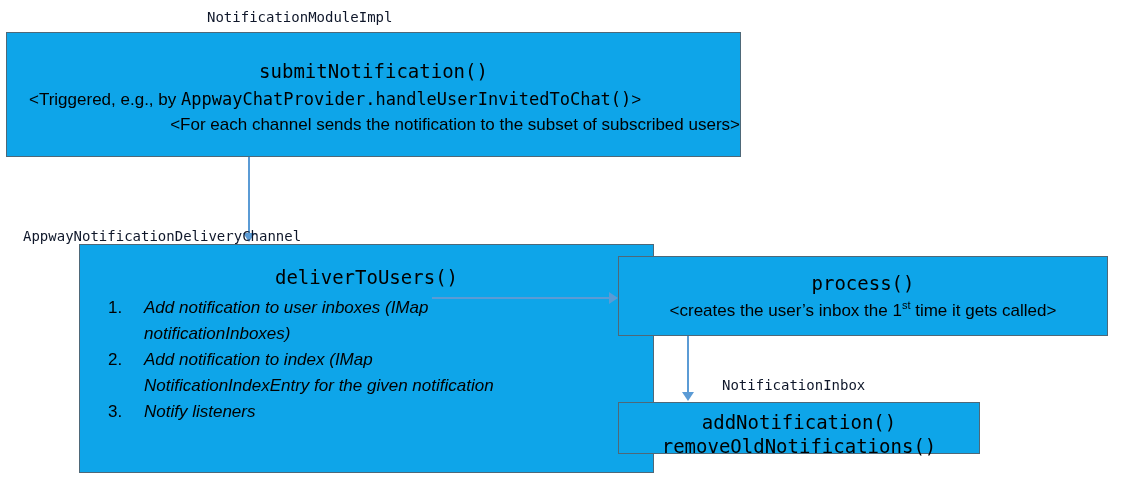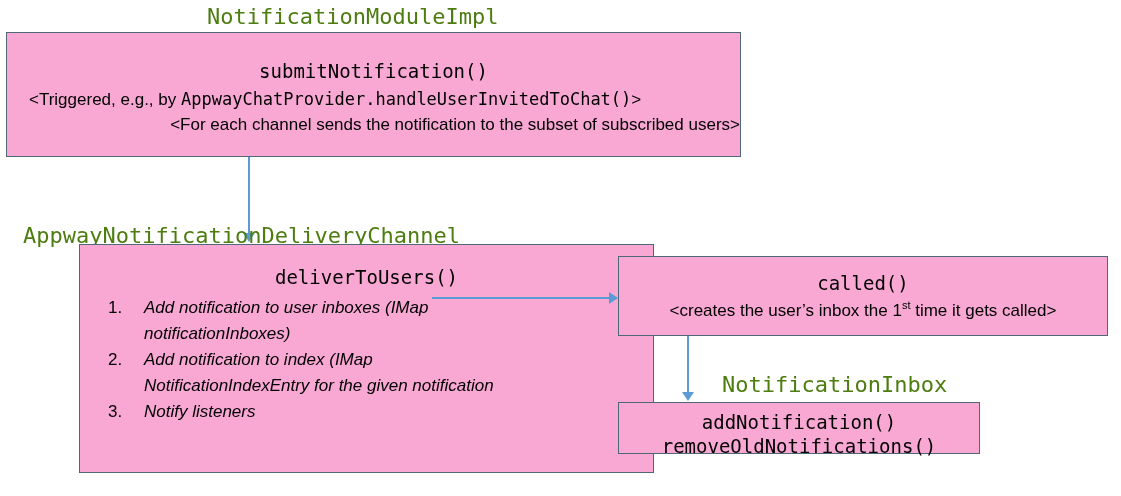--- a/index.html
+++ b/index.html
@@ -12,29 +12,29 @@
     width: 1121px;
     height: 496px;
     background: #ffffff;
     overflow: hidden;
     font-family: "Liberation Sans", sans-serif;
     color: #000000;
   }
   .cls-title {
     position: absolute;
     font-family: "DejaVu Sans Mono", monospace;
-    font-size: 22px;
+    font-size: 14px;
     line-height: 22px;
-    color: #4d7c0f;
+    color: #0f172a;
     white-space: nowrap;
   }
   .box {
     position: absolute;
     border: 1px solid #4e6878;
-    background: #f9a8d4;
+    background: #0ea5e9;
     box-sizing: border-box;
   }
   .mono {
     font-family: "DejaVu Sans Mono", monospace;
   }
   .sans {
     font-family: "Liberation Sans", sans-serif;
   }
   .meth {
     font-family: "DejaVu Sans Mono", monospace;
@@ -156,21 +156,21 @@
       </div>
 
     </div>
   </div>
 
   <div class="arrow-line-h" style="left:432px; top:297px; width:179px;"></div>
   <div class="arrow-head-right" style="left:609px; top:292px;"></div>
 
 
   <div class="box" id="box-processor" style="left:618px; top:256px; width:490px; height:80px;">
-    <div class="box-inner meth" style="top:14px;">called()</div>
+    <div class="box-inner meth" style="top:14px;">process()</div>
     <div class="box-inner desc" style="top:42px; text-align:center;"><span>&lt;creates the user’s inbox the 1</span><sup>st</sup><span> time it gets called&gt;</span></div>
   </div>
 
   <div class="arrow-line-v" style="left:687px; top:336px; height:58px;"></div>
   <div class="arrow-head-down" style="left:682px; top:392px;"></div>
 
   <div class="cls-title" style="left:722px; top:374px;">NotificationInbox</div>
 
   <div class="box" id="box-inbox" style="left:618px; top:402px; width:362px; height:52px;">
     <div class="box-inner meth" style="top:7px;">addNotification()</div>

